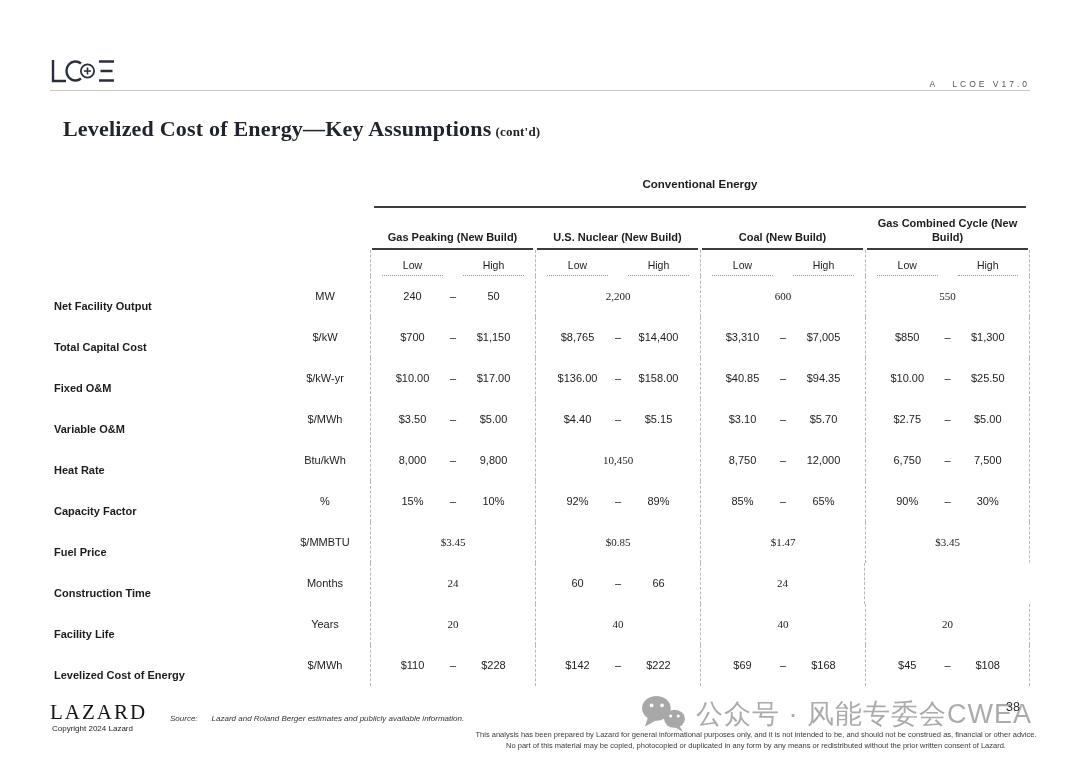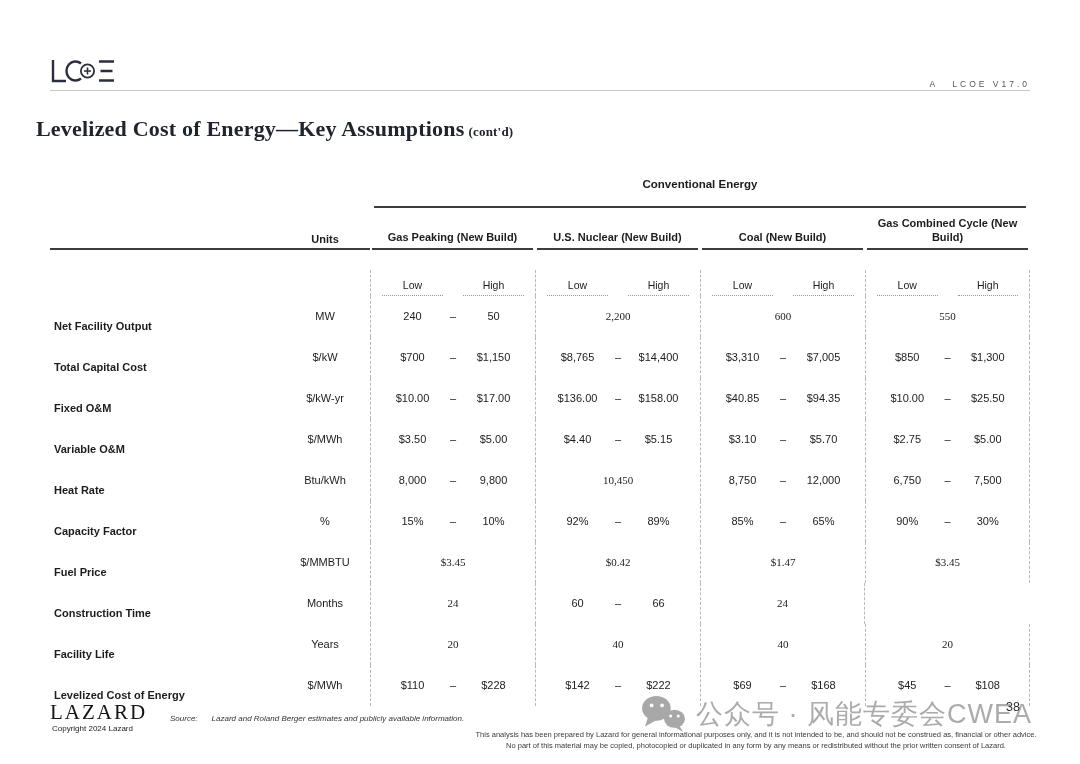--- a/index.html
+++ b/index.html
@@ -8,41 +8,41 @@
     font-family:"Liberation Sans", sans-serif;color:#1c1c1c;overflow:hidden;
     margin:0 auto;
   }
   
   .logo{position:absolute;left:50px;top:56px;}
   .meta{position:absolute;right:50px;top:79px;font-size:8.5px;letter-spacing:3px;color:#555;text-align:center;}
   .meta span{margin-left:14px;}
   .rule{position:absolute;left:50px;top:90px;width:980px;height:1px;background:#c9c9c9;}
   
   .title{
-    position:absolute;left:36px;top:116px;margin:0;
+    position:absolute;left:63px;top:116px;margin:0;
     font-family:"Liberation Serif", serif;font-size:22px;font-weight:700;color:#20242f;
     letter-spacing:0.2px;
   }
   .title .cont{font-size:13px;font-weight:700;margin-left:4px;}
   
   .tbl{position:absolute;left:50px;top:178px;width:980px;}
   .hrow1,.hrow2,.hrow3,.trow{display:grid;grid-template-columns:230px 90px 165px 165px 165px 165px;}
   .conv{
     grid-column:3/7;text-align:center;font-weight:bold;font-size:11.5px;
     padding-bottom:16px;border-bottom:2px solid #3c3c3c;margin:0 4px;
   }
   .hrow2{margin-top:8px;align-items:end;}
   .units-head{grid-column:1/3;border-bottom:2px solid #3c3c3c;display:flex;justify-content:flex-end;padding-bottom:3px;}
   .units-head span{width:90px;text-align:center;font-weight:bold;font-size:11px;}
   .ghead{
     border-bottom:2px solid #3c3c3c;text-align:center;font-weight:bold;font-size:11px;
     line-height:1.3;padding:0 10px 3px;margin:0 2px;
   }
   .c3{grid-column:3}.c4{grid-column:4}.c5{grid-column:5}.c6{grid-column:6}
-  .hrow3 .sub{display:flex;align-items:flex-end;height:26px;padding:0 8px 0;border-left:1px dashed #b8b8b8;margin-top:20px;}
+  .hrow3 .sub{display:flex;align-items:flex-end;height:26px;padding:0 8px 0;border-left:1px dashed #b8b8b8;}
   .sub .half{flex:1;text-align:center;font-size:10.5px;border-bottom:1px dotted #999;padding-bottom:4px;margin:0 3px;}
   .sub .dash{width:14px;}
   .glast{border-right:1px dashed #b8b8b8;}
   .trow{height:41px;align-items:center;}
   .tlabel{font-weight:bold;font-size:11px;padding-left:4px;margin-top:20px;}
   .tunits{text-align:center;font-size:11px;}
   .gcell{border-left:1px dashed #b8b8b8;align-self:stretch;display:flex;align-items:center;padding:0 8px;}
   .gcell .half{flex:1;text-align:center;font-size:11px;}
   .gcell .dash{width:14px;text-align:center;font-size:11px;}
   .gcell.centered{justify-content:center;}
@@ -83,23 +83,20 @@
   <div class="meta"><span>A</span><span>LCOE V17.0</span></div>
   <div class="rule"></div>
 
   <h1 class="title"><span>Levelized Cost of Energy—Key Assumptions</span><span class="cont">(cont'd)</span></h1>
 
   <div class="tbl">
     <div class="hrow1">
       <div class="conv">Conventional Energy</div>
     </div>
     <div class="hrow2">
-      <div class="units-head">
-          <span>Units</span>
-        </div>
       <div class="ghead c3">Gas Peaking (New Build)</div>
       <div class="ghead c4">U.S. Nuclear (New Build)</div>
       <div class="ghead c5">Coal (New Build)</div>
       <div class="ghead c6">Gas Combined Cycle (New Build)</div>
     </div>
     <div class="hrow3">
       <div class="sub c3">
           <span class="half">Low</span>
           <span class="dash"></span>
           <span class="half">High</span>
@@ -257,21 +254,21 @@
             <span class="half">30%</span>
           </div>
         </div>
         <div class="trow">
           <div class="tlabel">Fuel Price</div>
           <div class="tunits">$/MMBTU</div>
           <div class="gcell centered">
             <span class="vcenter">$3.45</span>
           </div>
           <div class="gcell centered">
-            <span class="vcenter">$0.42</span>
+            <span class="vcenter">$0.85</span>
           </div>
           <div class="gcell centered">
             <span class="vcenter">$1.47</span>
           </div>
           <div class="gcell glast centered">
             <span class="vcenter">$3.45</span>
           </div>
         </div>
         <div class="trow">
           <div class="tlabel">Construction Time</div>

